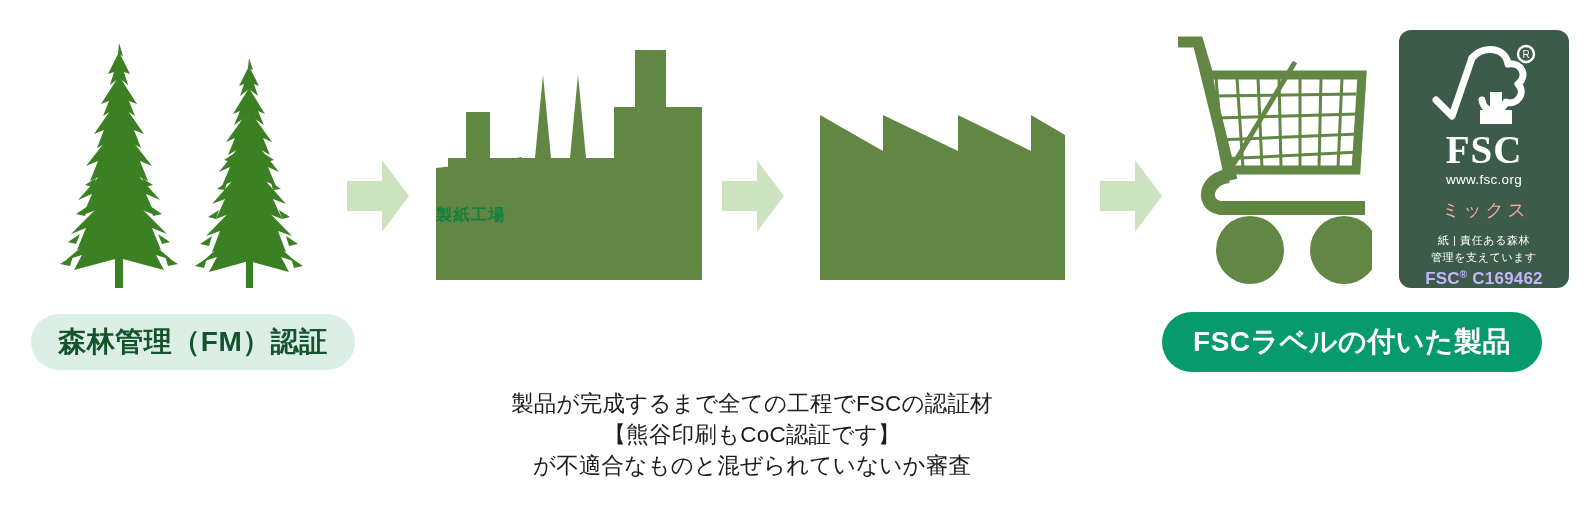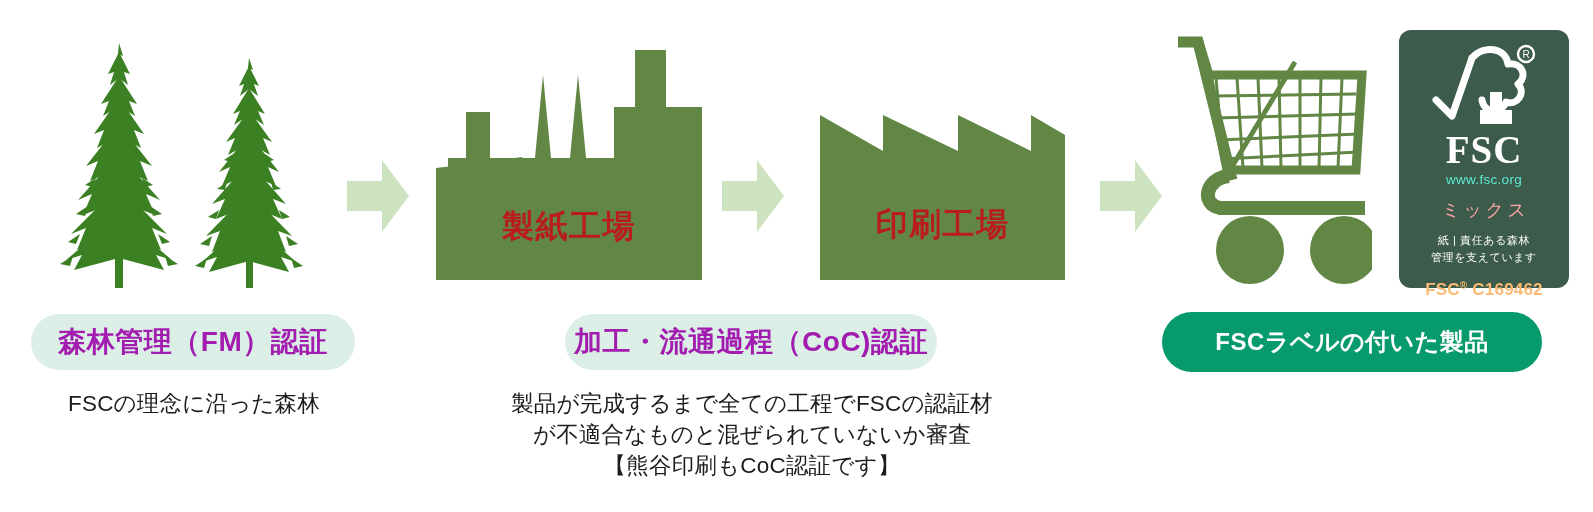--- a/index.html
+++ b/index.html
@@ -29,21 +29,21 @@
     position: absolute;
     display: flex;
     align-items: center;
     justify-content: center;
     border-radius: 999px;
     white-space: nowrap;
     box-sizing: border-box;
   }
   .pill-light {
     background: #dcefe7;
-    color: #a21caf;
+    color: #14532d;
     font-weight: 700;
   }
   .pill-solid {
     background: #069a6c;
     color: #ffffff;
     font-weight: 700;
   }
 
   
   .caption {
@@ -52,26 +52,26 @@
     color: #1c1c1c;
     font-size: 22.5px;
     line-height: 31px;
     font-weight: 500;
     letter-spacing: 0.2px;
   }
 
   
   .factory-label {
     position: absolute;
-    color: #b91c1c;
-    font-weight: 700;
-    font-size: 32px;
+    color: #15803d;
+    font-weight: 700;
+    font-size: 16px;
     letter-spacing: 1.5px;
     white-space: nowrap;
-    text-align: center;
+    text-align: left;
   }
 
   
   #fsc-badge {
     position: absolute;
     left: 1399px;
     top: 30px;
     width: 170px;
     height: 258px;
     background: #3c5b4a;
@@ -83,21 +83,21 @@
   }
   .fsc-wordmark {
     color: #ffffff;
     font-family: "Liberation Serif", "DejaVu Serif", serif;
     font-weight: 700;
     font-size: 39px;
     line-height: 39px;
     letter-spacing: 1px;
   }
   .fsc-url {
-    color: #5eead4;
+    color: #ffffff;
     font-size: 13.5px;
     line-height: 15px;
     letter-spacing: 0.3px;
     margin-top: 3px;
   }
   .fsc-mix {
     color: #fca5a5;
     font-size: 18px;
     line-height: 20px;
     letter-spacing: 3.5px;
@@ -106,26 +106,26 @@
   }
   .fsc-desc {
     color: #ffffff;
     font-size: 11px;
     line-height: 16.5px;
     letter-spacing: 0.6px;
     text-align: center;
     margin-top: 12px;
   }
   .fsc-code {
-    color: #fdba74;
+    color: #c4b5fd;
     font-size: 17px;
     line-height: 19px;
     font-weight: 700;
     letter-spacing: 0.2px;
-    margin-top: 11px;
+    margin-top: 0;
   }
   .fsc-code sup { font-size: 10px; vertical-align: 6px; }
 </style>
 </head>
 <body>
 
 <div id="stage">
 
   <div class="abs" style="left:40px; top:38px; width:280px; height:252px;">
     <svg width="280" height="252" viewBox="0 0 280 252" xmlns="http://www.w3.org/2000/svg">
@@ -214,21 +214,20 @@
 
   <div class="abs" style="left:820px; top:108px; width:245px; height:172px;">
     <svg width="245" height="172" viewBox="0 0 245 172" xmlns="http://www.w3.org/2000/svg">
       <g fill="#628644">
 
         <path d="M0 7 L63 7 L63 43 L63 7 Z"></path>
         <path d="M0 7 L63 43 L63 7 L138 43 L138 7 L211 43 L211 7 L245 27 L245 172 L0 172 Z"></path>
       </g>
     </svg>
   </div>
-  <div class="factory-label" style="left:820px; top:203px; width:245px;">印刷工場</div>
 
   <div class="arrow" style="left:1100px; top:160px; width:62px; height:72px;">
     <svg width="62" height="72" viewBox="0 0 62 72" xmlns="http://www.w3.org/2000/svg">
       <path d="M0 21 L35 21 L35 0 L62 36 L35 72 L35 51 L0 51 Z" fill="#cde3c0"></path>
     </svg>
   </div>
 
   <div class="abs" style="left:1172px; top:28px; width:200px; height:258px;">
     <svg width="200" height="258" viewBox="0 0 200 258" xmlns="http://www.w3.org/2000/svg">
       <g stroke="#628644" fill="none">
@@ -291,27 +290,25 @@
     <div class="fsc-mix">ミックス</div>
     <div class="fsc-desc">
       <div>紙 | 責任ある森林</div>
       <div>管理を支えています</div>
     </div>
     <div class="fsc-code"><span>FSC</span><sup>®</sup>&nbsp;<span>C169462</span></div>
   </div>
 
   <div class="pill pill-light" style="left:31px; top:314px; width:324px; height:56px; font-size:28px; letter-spacing:0.5px;">森林管理（FM）認証</div>
 
-  <div class="pill pill-light" style="left:565px; top:314px; width:372px; height:56px; font-size:28px; letter-spacing:0.5px;">加工・流通過程（CoC)認証</div>
-
-  <div class="pill pill-solid" style="left:1162px; top:312px; width:380px; height:60px; font-size:24px; letter-spacing:0.5px;">FSCラベルの付いた製品</div>
+
+  <div class="pill pill-solid" style="left:1162px; top:312px; width:380px; height:60px; font-size:28px; letter-spacing:0.5px;">FSCラベルの付いた製品</div>
 
   <div class="caption" style="left:0px; top:388px; width:388px;">
-    <div>FSCの理念に沿った森林</div>
   </div>
 
   <div class="caption" style="left:460px; top:388px; width:584px;">
     <div>製品が完成するまで全ての工程でFSCの認証材</div>
+    <div>【熊谷印刷もCoC認証です】</div>
     <div>が不適合なものと混ぜられていないか審査</div>
-    <div>【熊谷印刷もCoC認証です】</div>
   </div>
 
 </div>
 
 </body></html>

